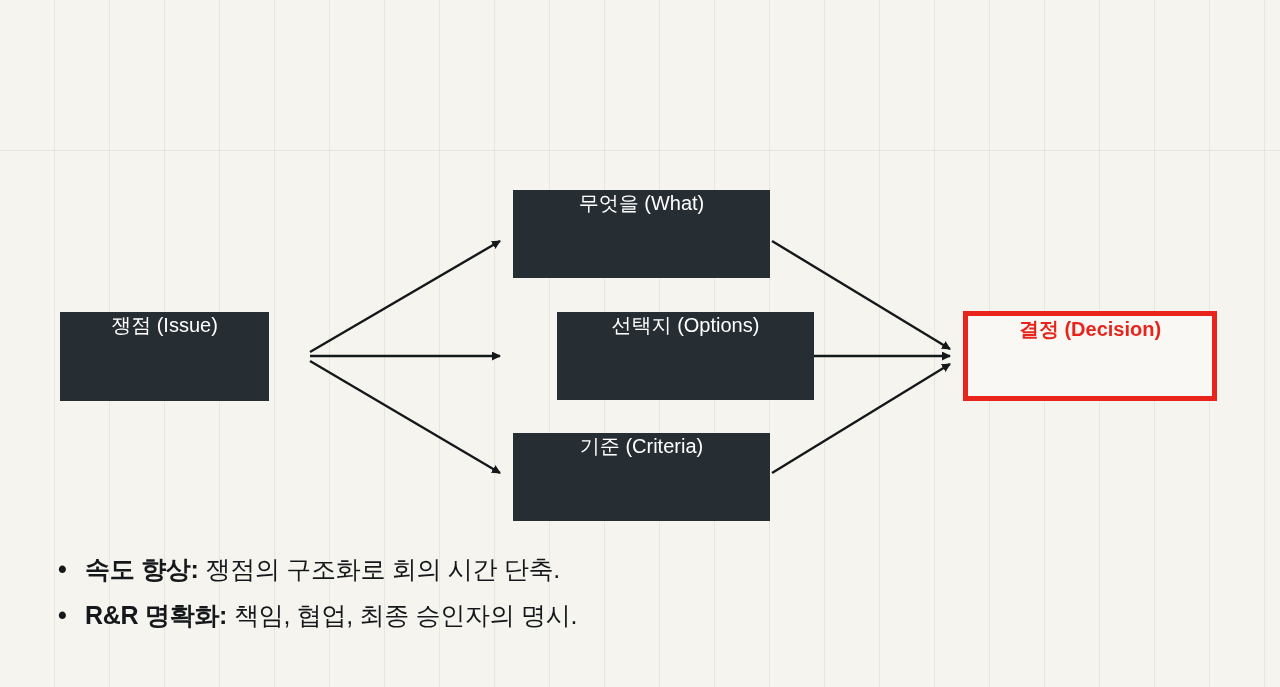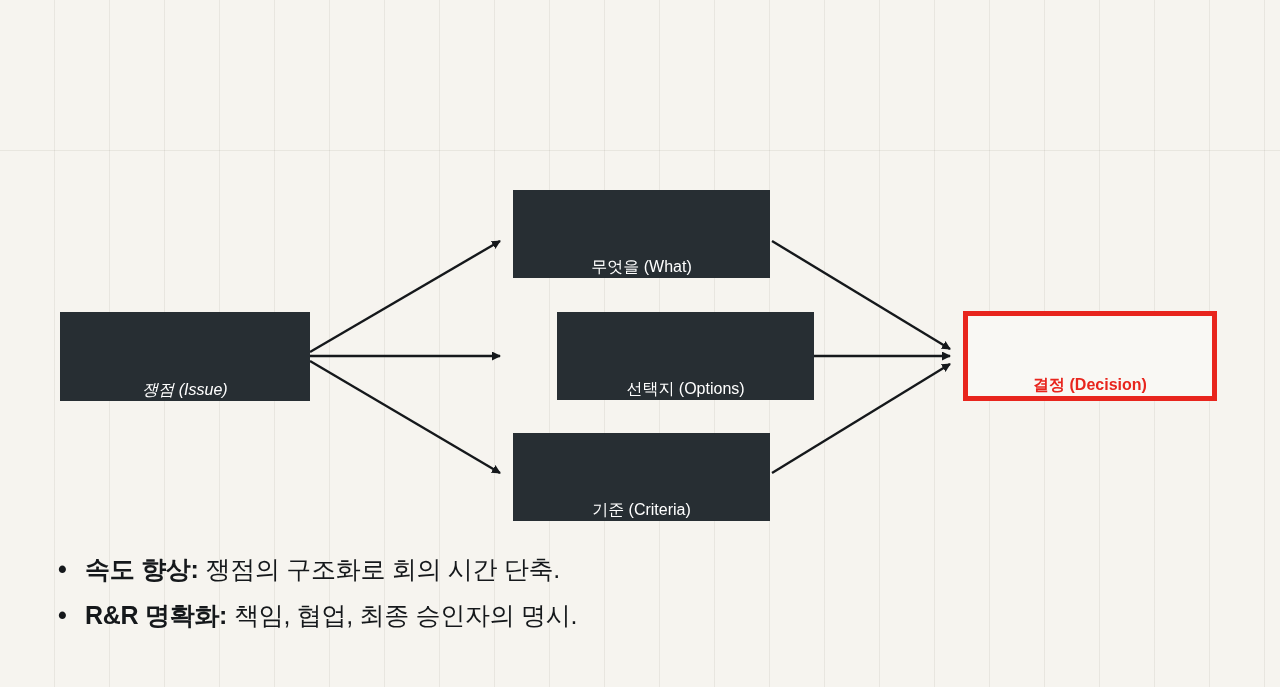--- a/index.html
+++ b/index.html
@@ -36,28 +36,28 @@
     top: 66px;
     width: 1150px;
     font-size: 50px;
     font-weight: bold;
     letter-spacing: -1.5px;
     color: #121417;
   }
   .node {
     position: absolute;
     display: flex;
-    align-items: flex-end;
+    align-items: flex-start;
     justify-content: center;
     background: #272e33;
     color: #ffffff;
-    font-size: 16px;
+    font-size: 20px;
     text-align: center;
   }
-  .node-issue    { left: 60px;  top: 312px; width: 250px; height: 89px; font-style: italic; }
+  .node-issue    { left: 60px;  top: 312px; width: 209px; height: 89px; }
   .node-what     { left: 513px; top: 190px; width: 257px; height: 88px; }
   .node-options  { left: 513px; top: 312px; width: 257px; height: 88px; margin-left: 44px; }
   .node-criteria { left: 513px; top: 433px; width: 257px; height: 88px; }
   .node-decision {
     left: 963px; top: 311px; width: 254px; height: 90px;
     background: #f9f8f4;
     border: 5px solid #e8251d;
     color: #e8251d;
     font-weight: bold;
   }

